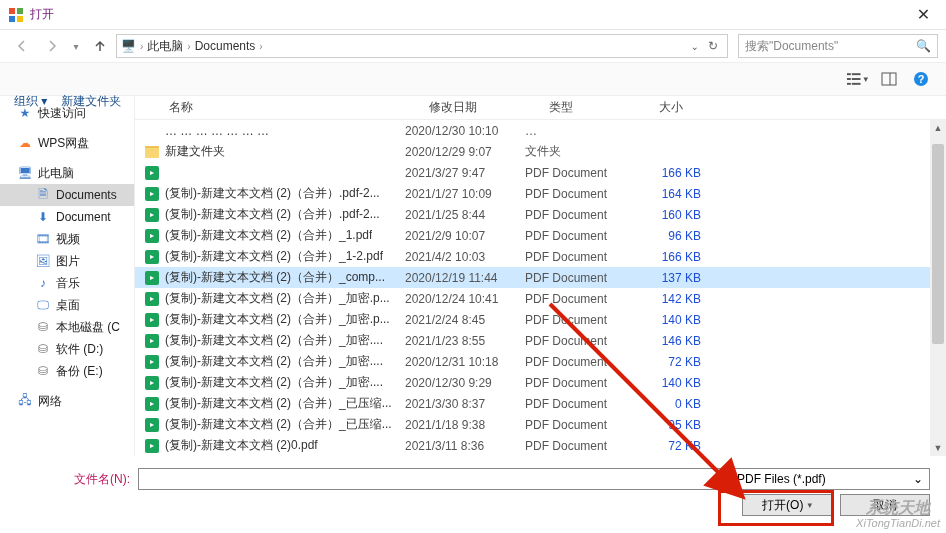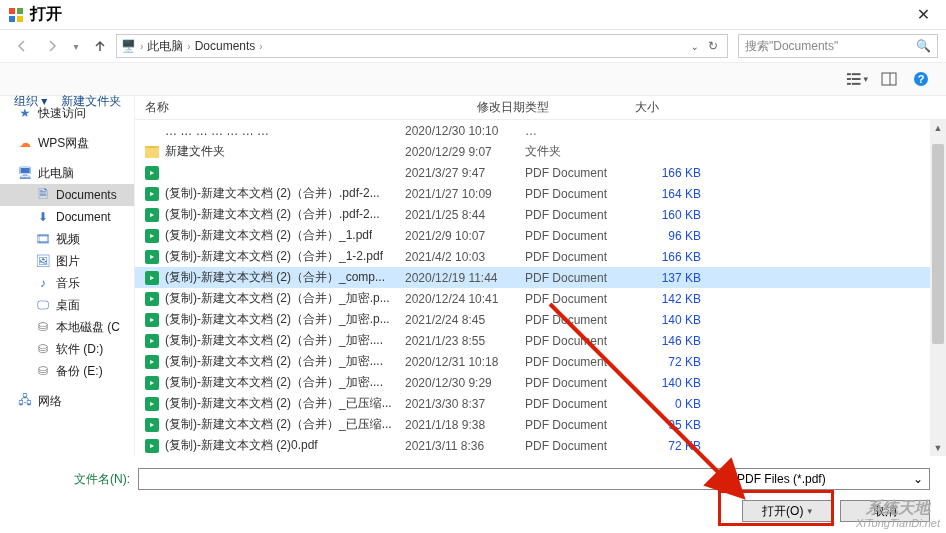--- a/index.html
+++ b/index.html
@@ -1,20 +1,20 @@
 <!DOCTYPE html>
 <html><head>
 <meta charset="utf-8">
 <style>
   * { box-sizing: border-box; font-family: "Microsoft YaHei", "Segoe UI", sans-serif; }
   body { margin: 0; background: #fff; width: 946px; height: 533px; overflow: hidden; position: relative; }
 
   .titlebar { height: 30px; display: flex; align-items: center; border-bottom: 1px solid #e5e5e5; }
   .titlebar .icon { width: 16px; height: 16px; margin: 0 6px 0 8px; display: flex; align-items: center; }
-  .titlebar .title { font-size: 16px; color: #000000; flex: 1; font-weight: bold; }
+  .titlebar .title { font-size: 12px; color: #701a75; flex: 1; }
   .titlebar .close { width: 45px; height: 100%; display: flex; align-items: center; justify-content: center; font-size: 16px; color: #333; }
 
   .navbar { height: 32px; display: flex; align-items: center; padding: 0 8px; gap: 2px; }
   .nav-btn { width: 28px; height: 24px; display: flex; align-items: center; justify-content: center; color: #888; font-size: 14px; }
   .nav-btn.disabled { opacity: 0.7; }
   .nav-btn svg { stroke: #888; }
   .nav-path { flex: 1; display: flex; align-items: center; border: 1px solid #ccc; height: 24px; margin-right: 8px; padding: 0 4px; font-size: 12px; color: #333; gap: 4px; }
   .nav-path .crumb { display: flex; align-items: center; gap: 4px; }
   .nav-path .sep { color: #888; font-size: 10px; }
   .nav-refresh { width: 20px; color: #666; display:flex; align-items:center; justify-content:center;}
@@ -29,22 +29,22 @@
   .body { display: flex; height: 360px; }
   .sidebar { width: 135px; padding: 6px 0; border-right: 1px solid #eee; font-size: 12px; overflow:hidden;}
   .side-item { height: 22px; display: flex; align-items: center; padding-left: 18px; gap: 6px; white-space: nowrap; color: #222;}
   .side-item.indent { padding-left: 36px; }
   .side-item.sel { background: #d9d9d9; }
   .side-item .si { width: 14px; height: 14px; display:flex; align-items:center; justify-content:center; font-size:12px;}
   .sp { height: 8px; }
 
   .list { flex: 1; position: relative; }
   .list-head { display: flex; height: 24px; align-items: center; border-bottom: 1px solid #eee; font-size: 12px; color: #444; padding-left:10px;}
-  .col-name { width: 260px; }
-  .col-date { width: 120px; text-align: right; }
+  .col-name { width: 260px; margin-left: 24px; }
+  .col-date { width: 120px; }
   .col-type { width: 110px; }
   .col-size { width: 90px; padding-right: 24px; }
 
   .rows { overflow-y: auto; height: calc(100% - 24px); }
   .row { display: flex; height: 21px; align-items: center; font-size: 12px; color: #333; padding-left:10px;}
   .row.cut { padding-top:0; }
   .row.sel { background: #cde8ff; }
   .row .c-name { width: 260px; display: flex; align-items: center; gap: 6px; overflow: hidden; white-space: nowrap; text-overflow: ellipsis;}
   .row .c-name span { overflow:hidden; text-overflow:ellipsis; white-space:nowrap; }
   .row .c-date { width: 120px; color: #555;}
@@ -53,25 +53,25 @@
   .pdf-ico { width:14px; height:14px; background:#1aa35a; display:inline-flex; align-items:center; justify-content:center; color:#fff; font-size:8px; border-radius:2px;}
   .fold-ico { width:14px; height:12px; background:#f8d673; border-radius:1px; border-top:2px solid #efc14e; display:inline-block;}
 
   .scrollbar { position:absolute; right:0; top:24px; bottom:0; width:16px; background:#f0f0f0; display:flex; flex-direction:column;}
   .sb-btn { height:16px; display:flex; align-items:center; justify-content:center; font-size:9px; color:#666;}
   .sb-track { flex:1; position:relative;}
   .sb-thumb { position:absolute; left:2px; right:2px; top:8px; height:200px; background:#c8c8c8; border-radius:2px;}
 
   .footer { padding: 12px 16px 0 40px; }
   .file-row { display: flex; align-items: center; gap: 8px; font-size: 12px; }
-  .file-label { width: 90px; text-align: right; color:#15803d;}
+  .file-label { width: 90px; text-align: right; color:#be185d;}
   .file-input { flex: 1; border: 1px solid #888; background:#fff; height: 22px; padding: 0 6px; font-size: 12px; display:flex; align-items:center;}
   .file-input .dd { margin-left:auto; color:#555; font-size:10px;}
   .filter { width: 200px; border: 1px solid #888; height: 22px; padding: 0 6px; font-size: 12px; display:flex; align-items:center;}
-  .btns { margin-top: 10px; display: flex; justify-content: flex-end; gap: 8px; }
+  .btns { margin-top: 4px; display: flex; justify-content: flex-end; gap: 8px; }
   .btn { width: 90px; height: 22px; border: 1px solid #888; background:#e7e7e7; font-size: 12px; display:flex; align-items:center; justify-content:center; gap:4px;}
   .btn .dd { font-size:9px; color:#555;}
   .open-hl { position:absolute; border: 3px solid #d81e06; pointer-events:none; left:718px; top:490px; width:116px; height:36px;}
 
   .arrow { position:absolute; left:540px; top:294px; pointer-events:none; }
   .watermark { position:absolute; right:6px; bottom:4px; font-size:11px; color:#aaa; font-style:italic; pointer-events:none; text-align:center; line-height:1.1;}
 </style>
 </head>
 <body>
 

